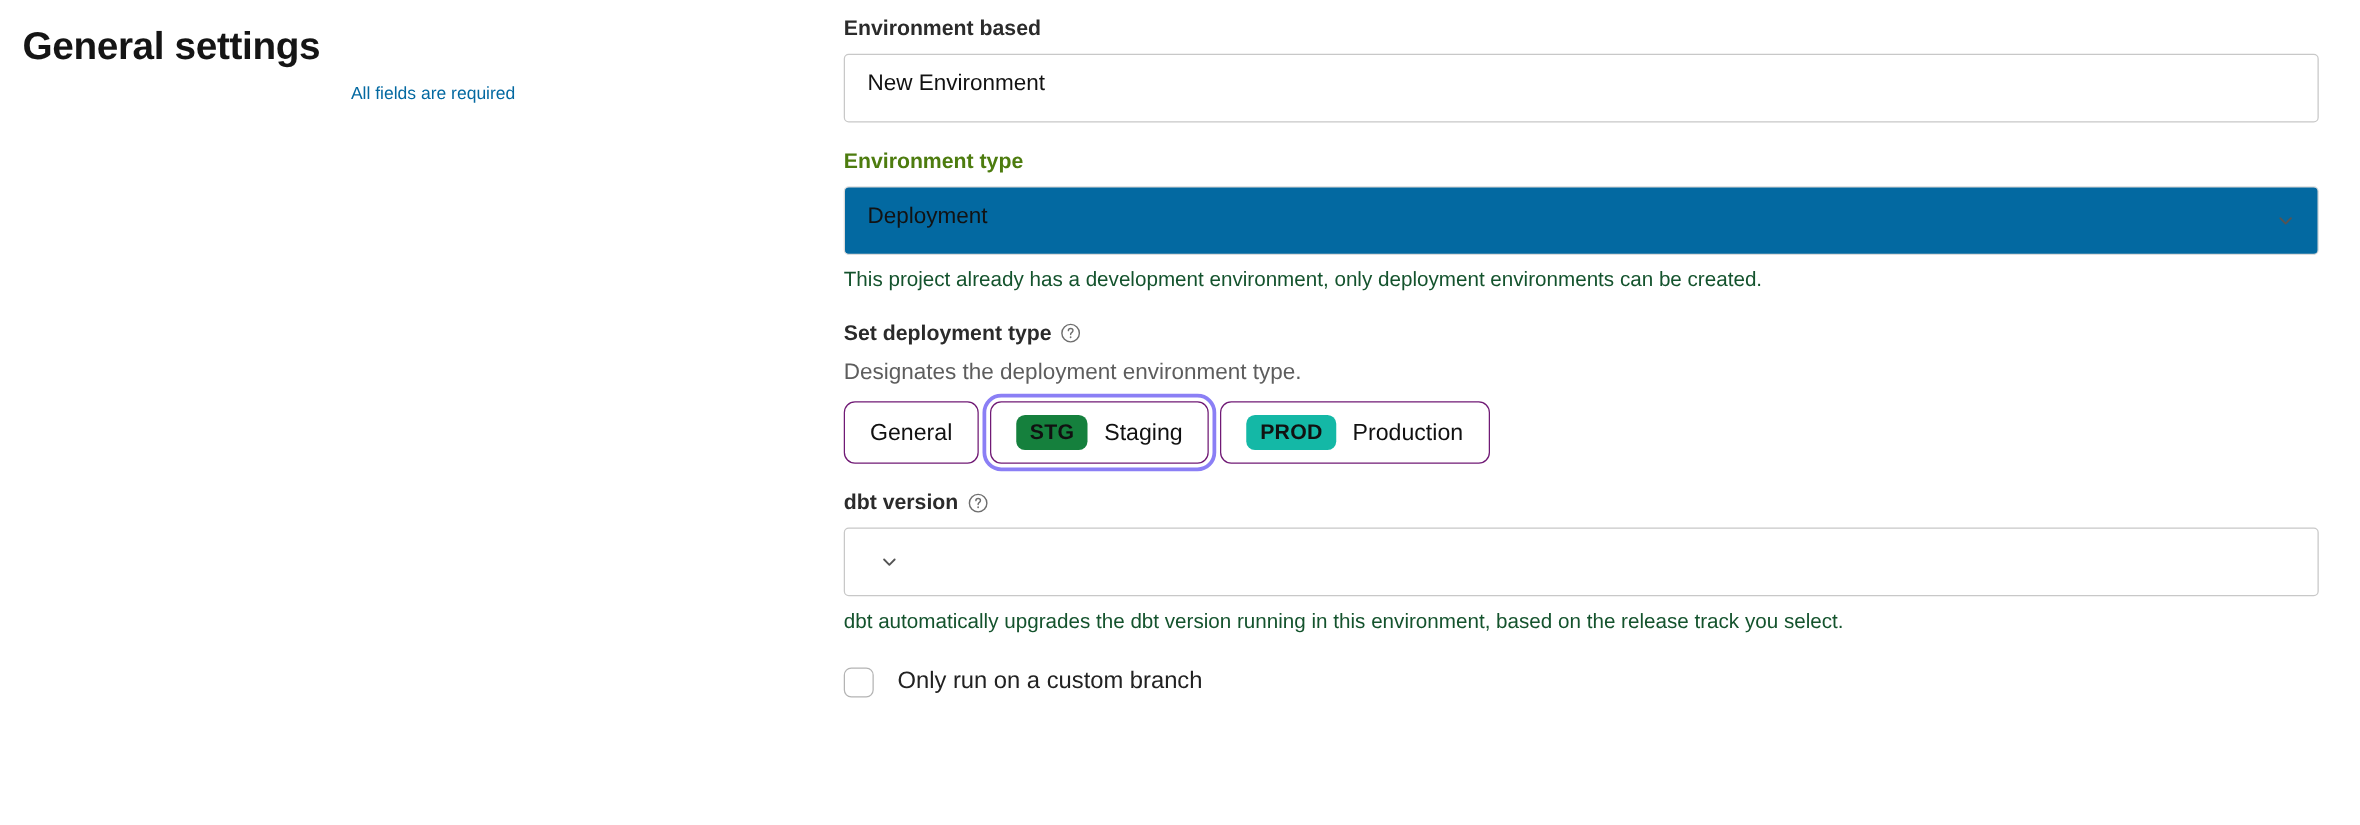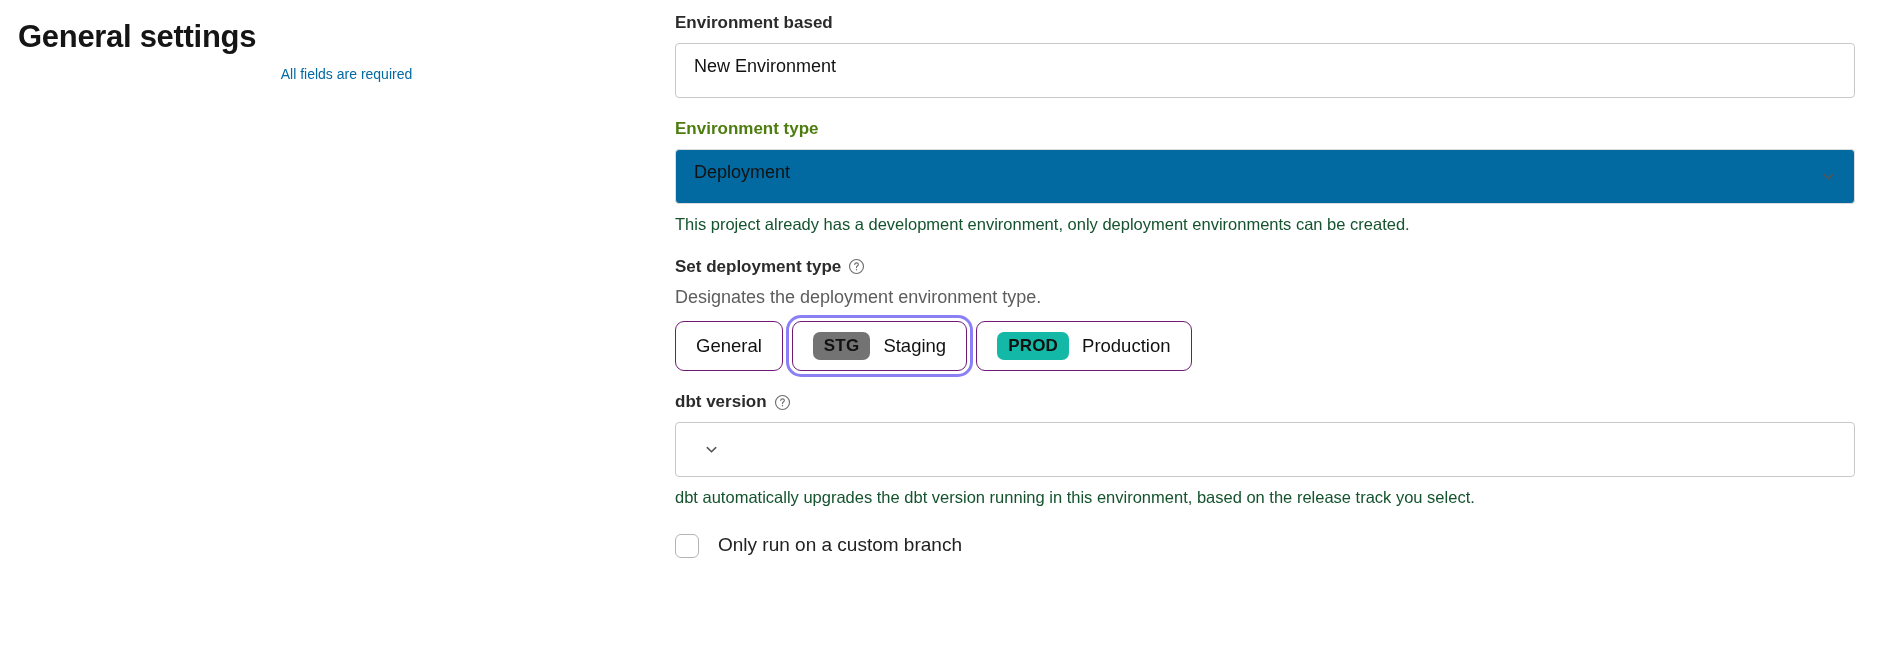--- a/index.html
+++ b/index.html
@@ -167,21 +167,21 @@
     align-items: center;
     justify-content: center;
     height: 28px;
     padding: 0 11px;
     border-radius: 7px;
     font-size: 17px;
     font-weight: 700;
     letter-spacing: 0.2px;
     color: #111111;
   }
-  .badge-stg { background: #737373; }
+  .badge-stg { background: #15803d; }
   .badge-prod { background: #14b8a6; }
 
   
   .check-row {
     margin-top: 25px;
     display: flex;
     align-items: center;
     gap: 19px;
   }
   .checkbox {

